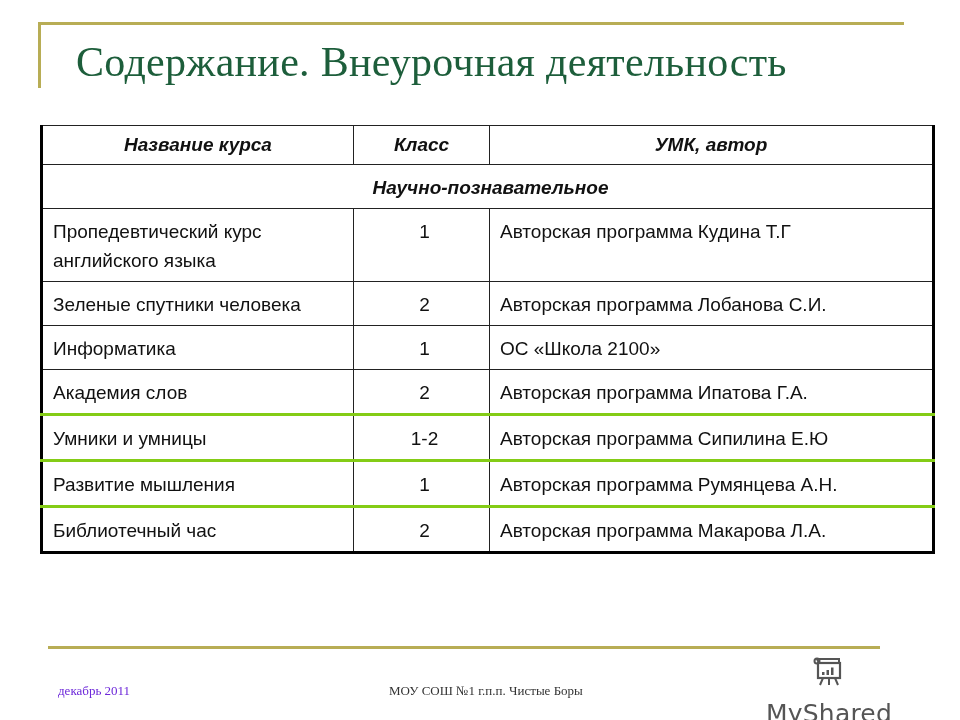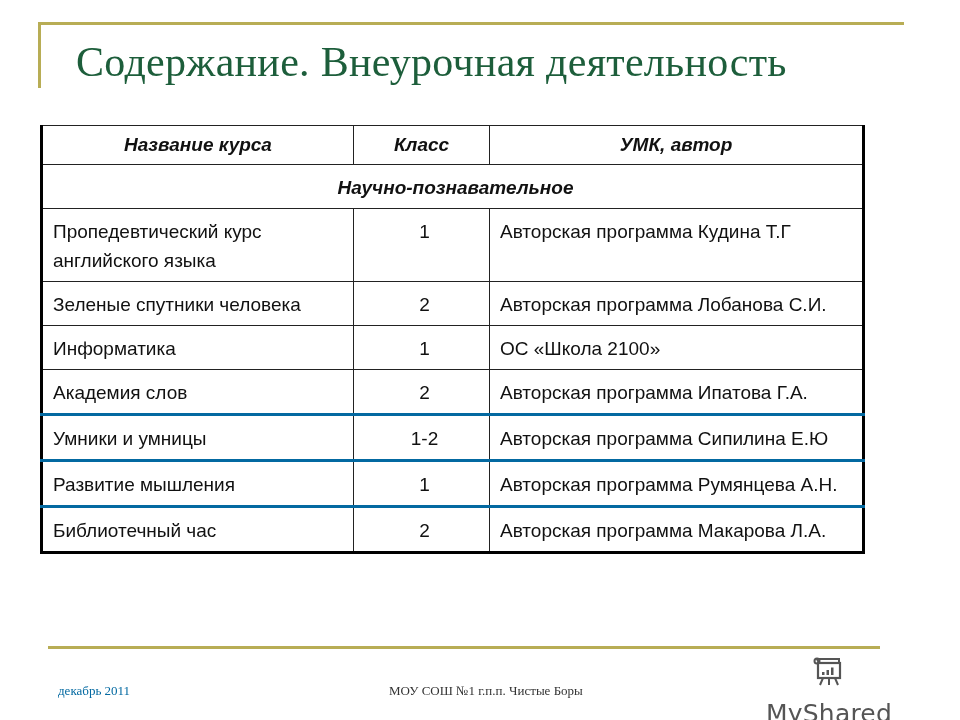--- a/index.html
+++ b/index.html
@@ -17,21 +17,21 @@
       background: #b8ad55;
     }
     .slide-title {
       position: absolute; left: 76px; top: 38px;
       font-family: "Liberation Serif", "DejaVu Serif", serif;
       font-size: 42px; color: #1d5e3b; white-space: nowrap;
       letter-spacing: 0.3px;
     }
     table.course-table {
       position: absolute; left: 40px; top: 125px;
-      width: 825px;
+      width: 895px;
       border-collapse: collapse;
       border-left: 3px solid #000;
       border-right: 3px solid #000;
       border-bottom: 3px solid #000;
       border-top: 1px solid #333;
       font-size: 19px; color: #111;
     }
     table.course-table td, table.course-table th {
       border: 1px solid #222;
       vertical-align: top;
@@ -41,31 +41,31 @@
     table.course-table th {
       font-style: italic; font-weight: bold; text-align: center;
       padding: 5px 10px; line-height: 28px;
     }
     .col-name { width: 290px; }
     .col-grade { width: 115px; text-align: center; }
     .section-row td {
       font-style: italic; font-weight: bold; text-align: center;
       padding: 4px 10px; line-height: 28px;
     }
-    tr.thick-top td { border-top: 3px solid #0369a1; }
+    tr.thick-top td { border-top: 3px solid #84cc16; }
     td.grade { text-align: center; }
     td.short { padding-top: 4px; padding-bottom: 3px; }
     .footer-line {
       position: absolute; left: 48px; top: 646px; width: 832px; height: 3px;
       background: #b8ad55;
     }
     .footer-date {
       position: absolute; left: 58px; top: 683px;
       font-family: "Liberation Serif", "DejaVu Serif", serif;
-      font-size: 13px; color: #0369a1;
+      font-size: 13px; color: #6d28d9;
     }
     .footer-school {
       position: absolute; left: 358px; top: 683px;
       font-family: "Liberation Serif", "DejaVu Serif", serif;
       font-size: 13px; color: #333; margin-left: 31px;
     }
     .logo {
       position: absolute; left: 766px; top: 655px;
       display: flex; align-items: center; gap: 6px; flex-direction: column;
     }

